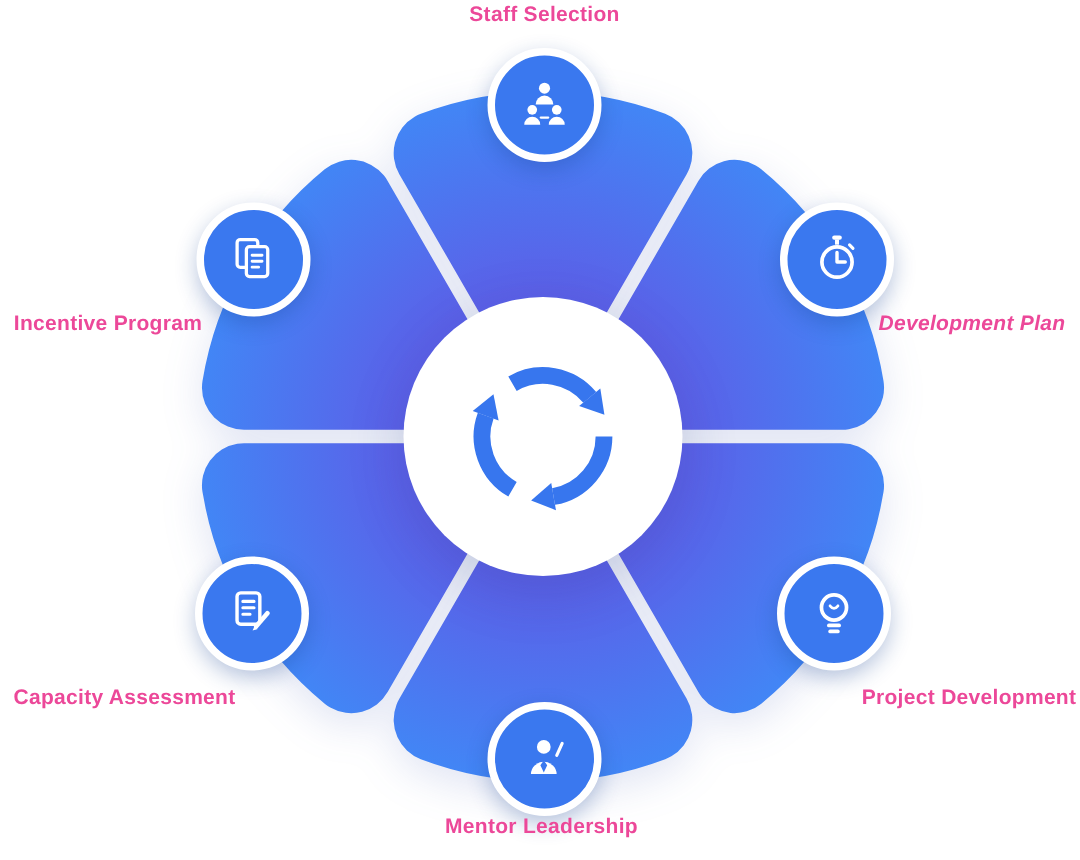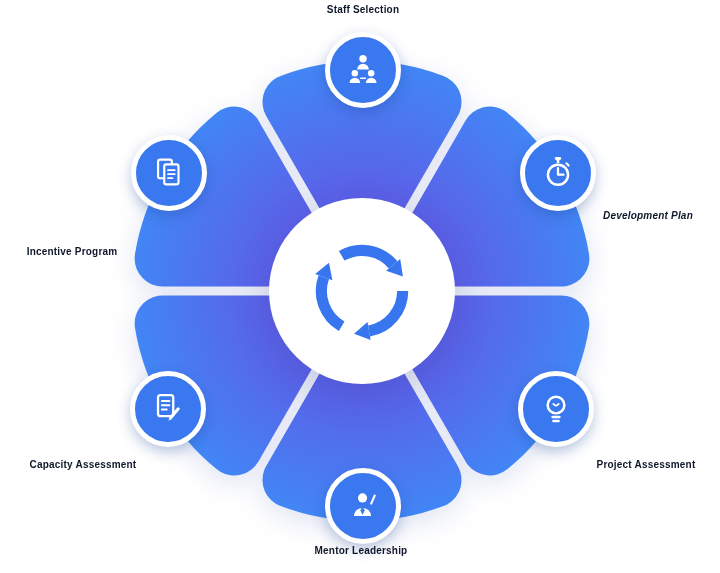--- a/index.html
+++ b/index.html
@@ -22,28 +22,28 @@
   }
   .node svg{display:block;}
   .node-top{left:363px;top:70px;}
   .node-top-right{left:558px;top:173px;}
   .node-bottom-right{left:556px;top:409px;}
   .node-bottom{left:363px;top:506px;}
   .node-bottom-left{left:168px;top:409px;}
   .node-top-left{left:169px;top:173px;}
   .label{
     position:absolute;transform:translate(-50%,-50%);
-    font-size:10px;font-weight:600;color:#0f172a;letter-spacing:.2px;white-space:nowrap;
+    font-size:14px;font-weight:600;color:#ec4899;letter-spacing:.2px;white-space:nowrap;
   }
   .label-top{left:363px;top:9px;}
   .label-top-right{left:648px;top:215px;font-style:italic;}
   .label-bottom-right{left:646px;top:464px;}
   .label-bottom{left:361px;top:550px;}
   .label-bottom-left{left:83px;top:464px;}
-  .label-top-left{left:72px;top:215px;margin-top:36px;}
+  .label-top-left{left:72px;top:215px;}
 </style>
 </head>
 <body>
 
 <div class="stage">
 
   <svg class="petals" width="720" height="573" viewBox="0 0 720 573">
     <defs>
       <radialGradient id="petalGrad" gradientUnits="userSpaceOnUse" cx="0" cy="0" r="235">
         <stop offset="0%" stop-color="#6A57E9"></stop>
@@ -128,18 +128,18 @@
   <div class="node node-top-left">
     <svg width="38" height="38" viewBox="0 0 40 40">
       <rect x="8.5" y="6" width="14.5" height="19.5" rx="2.2" fill="none" stroke="#ffffff" stroke-width="2.3"></rect>
       <rect x="15" y="11" width="15" height="21" rx="2.2" fill="#3A78EF" stroke="#ffffff" stroke-width="2.3"></rect>
       <path d="M19 17 h7 M19 21.2 h7 M19 25.4 h4.6" stroke="#ffffff" stroke-width="2" stroke-linecap="round"></path>
     </svg>
   </div>
 
   <div class="label label-top">Staff Selection</div>
   <div class="label label-top-right">Development Plan</div>
-  <div class="label label-bottom-right">Project Assessment</div>
+  <div class="label label-bottom-right">Project Development</div>
   <div class="label label-bottom">Mentor Leadership</div>
   <div class="label label-bottom-left">Capacity Assessment</div>
   <div class="label label-top-left">Incentive Program</div>
 
 </div>
 
 </body></html>

